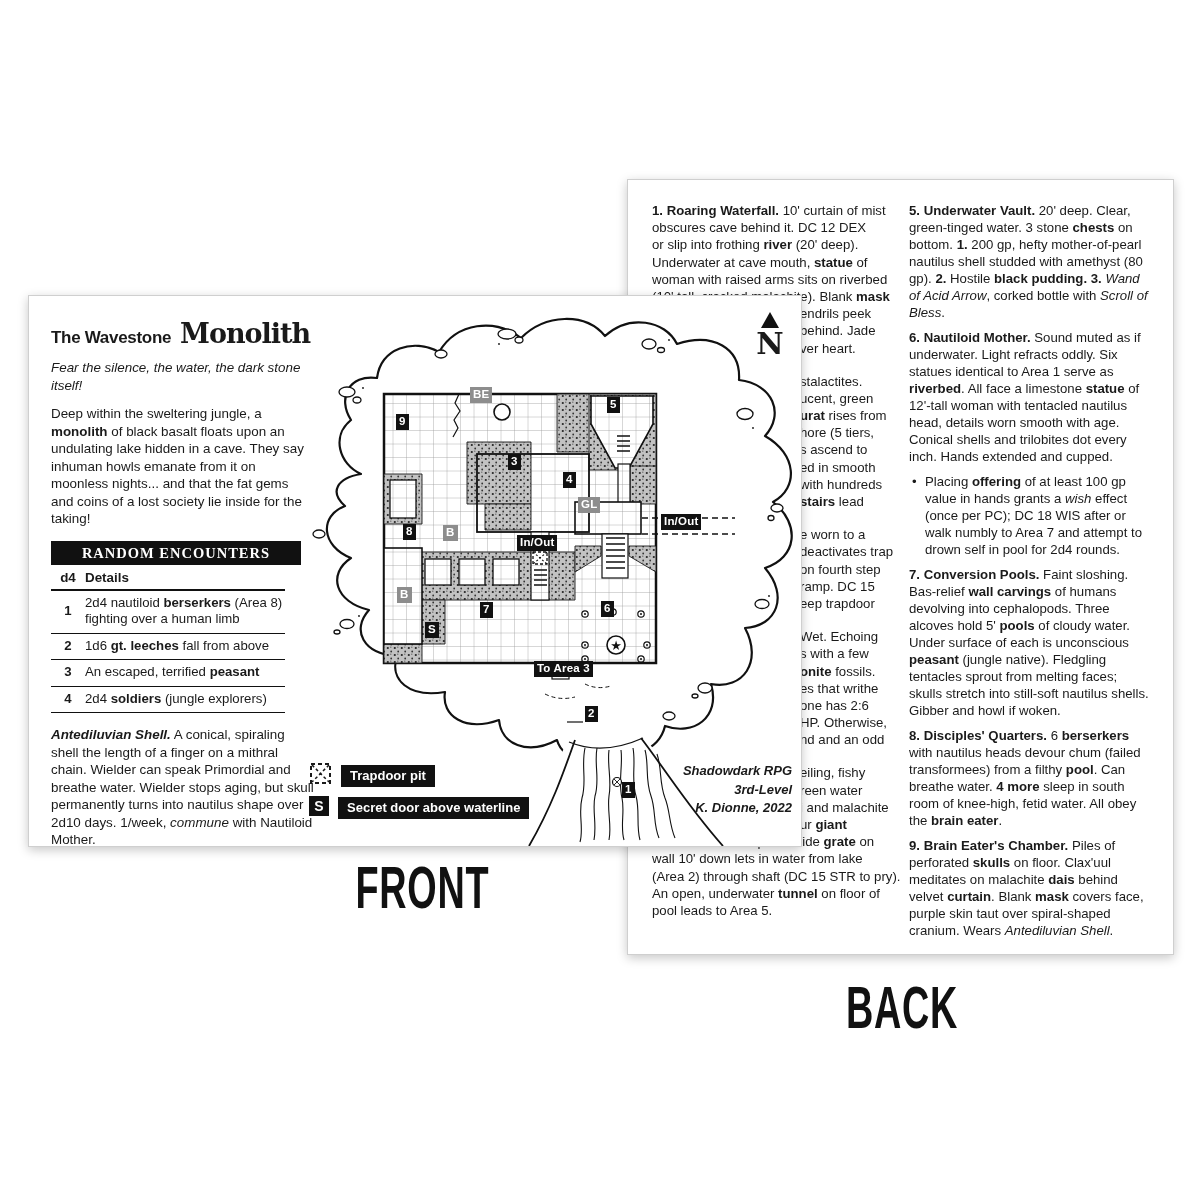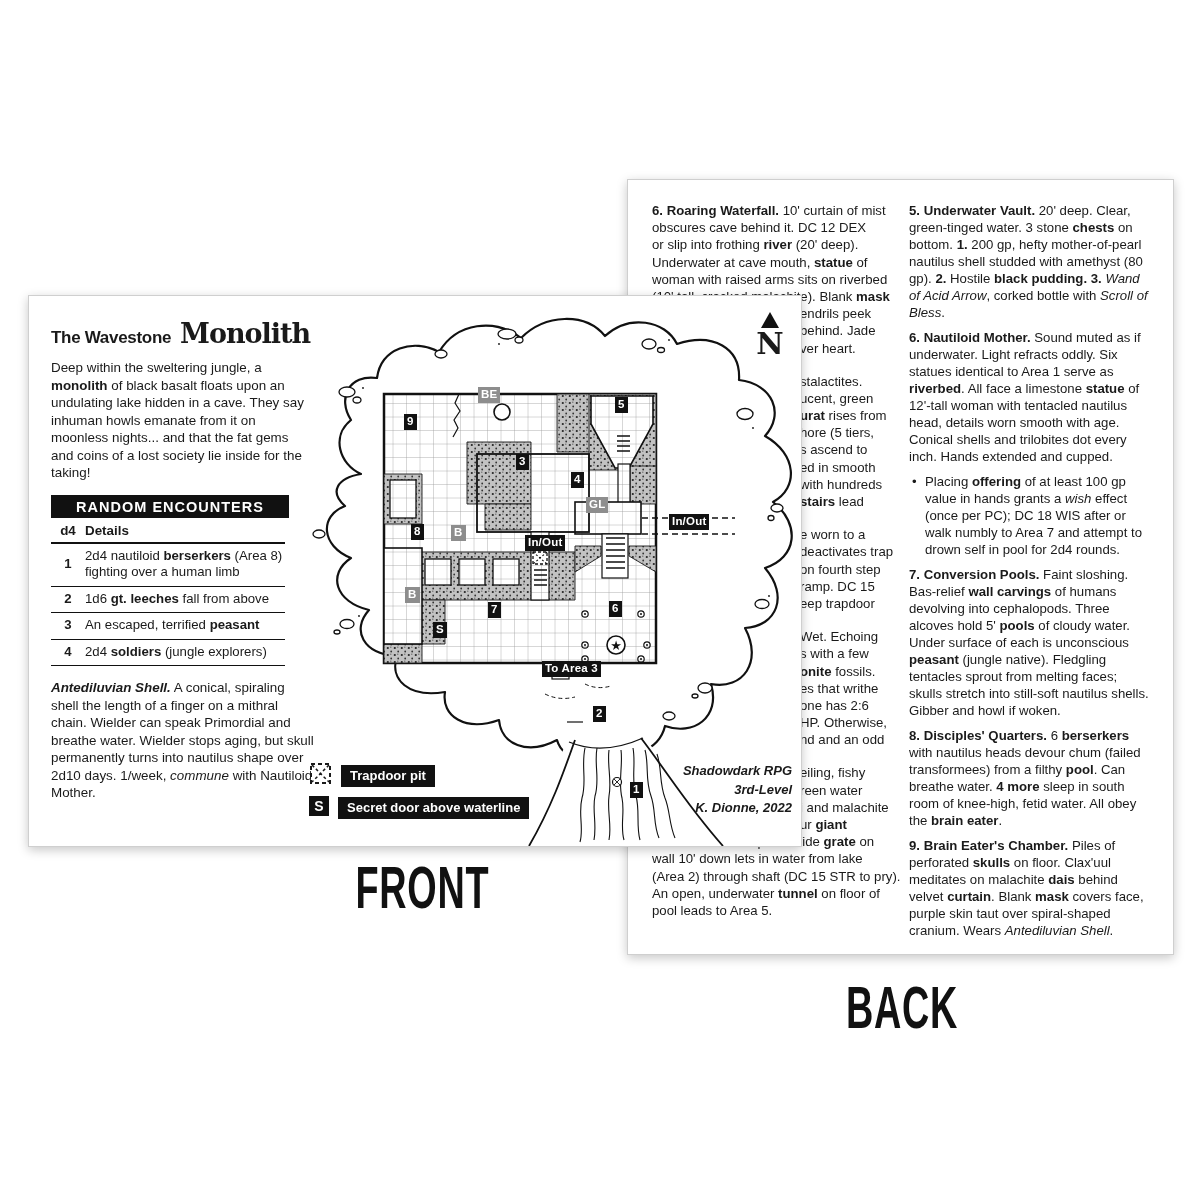--- a/index.html
+++ b/index.html
@@ -19,31 +19,31 @@
   .bcol2 .bullet{padding-left:16px;position:relative;margin:0 0 8px 0;}
   .bcol2 .bullet:before{content:"\2022";position:absolute;left:3px;}
   
   .front-card{left:28px;top:295px;width:772px;height:550px;z-index:2;overflow:hidden;}
   .front-left{position:absolute;left:22px;top:18px;width:263px;}
   h1.title{margin:0 0 8px 0;white-space:nowrap;}
   .t-reg{font-size:17px;font-weight:bold;letter-spacing:-.3px;}
   .t-black{font-family:"DejaVu Serif",serif;font-weight:bold;font-size:27px;letter-spacing:-1px;}
   .tagline{margin:0 0 11px 0;font-style:italic;font-size:13.4px;line-height:17.5px;}
   .intro{margin:0 0 13px 0;font-size:13.4px;line-height:17.5px;}
-  .enc-header{background:#111;color:#fff;text-align:center;font-family:Liberation Sans, sans-serif;
-              font-weight:bold;font-size:14.5px;letter-spacing:1px;padding:4px 2px 3px;width:234px;}
+  .enc-header{background:#111;color:#fff;text-align:center;font-family:Liberation Serif, serif;
+              font-weight:bold;font-size:14.5px;letter-spacing:1px;padding:4px 8px 3px;width:234px;}
   table.enc{border-collapse:collapse;width:234px;margin-top:2px;font-size:13.2px;}
   table.enc th{text-align:left;font-weight:bold;padding:3px 0 4px;border-bottom:2px solid #111;font-size:13.4px;}
   table.enc th.rollh{text-align:center;width:34px;}
   table.enc td{padding:4px 0 5px;border-bottom:1.6px solid #111;line-height:16.5px;vertical-align:middle;}
   table.enc td.roll{text-align:center;font-weight:bold;}
   .artifact{margin:13px 0 0 0;font-size:13.4px;line-height:17.5px;width:263px;}
   
   .map-svg{position:absolute;left:0;top:0;pointer-events:none;}
-  #map-labels{position:absolute;left:8px;top:0;width:772px;height:622px;pointer-events:none;border-radius:7px;}
+  #map-labels{position:absolute;left:0;top:0;width:772px;height:622px;pointer-events:none;border-radius:7px;}
   .mlabel{position:absolute;background:#111;color:#fff;font-weight:bold;font-size:11.5px;
           line-height:1;padding:2px 3px;white-space:nowrap;letter-spacing:.2px;}
   .mlabel.gray{background:#8d8d8d;}
   .mwrap{position:absolute;display:flex;align-items:center;}
   .arrowtri{width:0;height:0;border-top:7px solid transparent;border-bottom:7px solid transparent;
             border-right:11px solid #111;margin-right:2px;}
   .legend{position:absolute;left:280px;top:466px;}
   .lrow{display:flex;align-items:center;margin-bottom:7px;}
   .lrow .licon{margin-right:9px;display:block;}
   .lbox{background:#111;color:#fff;font-weight:bold;font-size:13px;padding:3px 9px 4px;white-space:nowrap;}
@@ -60,21 +60,21 @@
   .back-label{left:812px;top:976px;width:180px;text-align:center;}
 </style>
 </head>
 <body>
 
 <div class="stage">
 
   <section class="card back-card">
     <div class="bcol bcol1" id="back-col1">
         <div class="para">
-          <div class="ln"><b>6. Roaring Waterfall.</b> 10' curtain of mist</div>
+          <div class="ln"><b>1. Roaring Waterfall.</b> 10' curtain of mist</div>
           <div class="ln">obscures cave behind it. DC 12 DEX</div>
           <div class="ln">or slip into frothing <b>river</b> (20' deep).</div>
           <div class="ln">Underwater at cave mouth, <b>statue</b> of</div>
           <div class="ln">woman with raised arms sits on riverbed</div>
           <div class="ln">(10' tall, cracked malachite). Blank <b>mask</b></div>
           <div class="ln frag">endrils peek</div>
           <div class="ln frag">behind. Jade</div>
           <div class="ln frag">ver heart.</div>
         </div>
         <div class="para">
@@ -334,20 +334,21 @@
     <div class="compass">
       <div class="c-tri"></div>
       <div class="c-n">N</div>
     </div>
 
     <div class="front-left">
       <h1 class="title">
         <span class="t-reg">The Wavestone</span>
         <span class="t-black">Monolith</span>
       </h1>
+      <p class="tagline">Fear the silence, the water, the dark stone itself!</p>
       <p class="intro">Deep within the sweltering jungle, a <b>monolith</b> of black basalt floats upon an undulating lake hidden in a cave. They say inhuman howls emanate from it on moonless nights... and that the fat gems and coins of a lost society lie inside for the taking!</p>
       <div class="enc-header">RANDOM ENCOUNTERS</div>
       <table class="enc">
         <thead>
           <tr>
             <th class="rollh">d4</th>
             <th>Details</th>
           </tr>
         </thead>
         <tbody id="enc-body">

